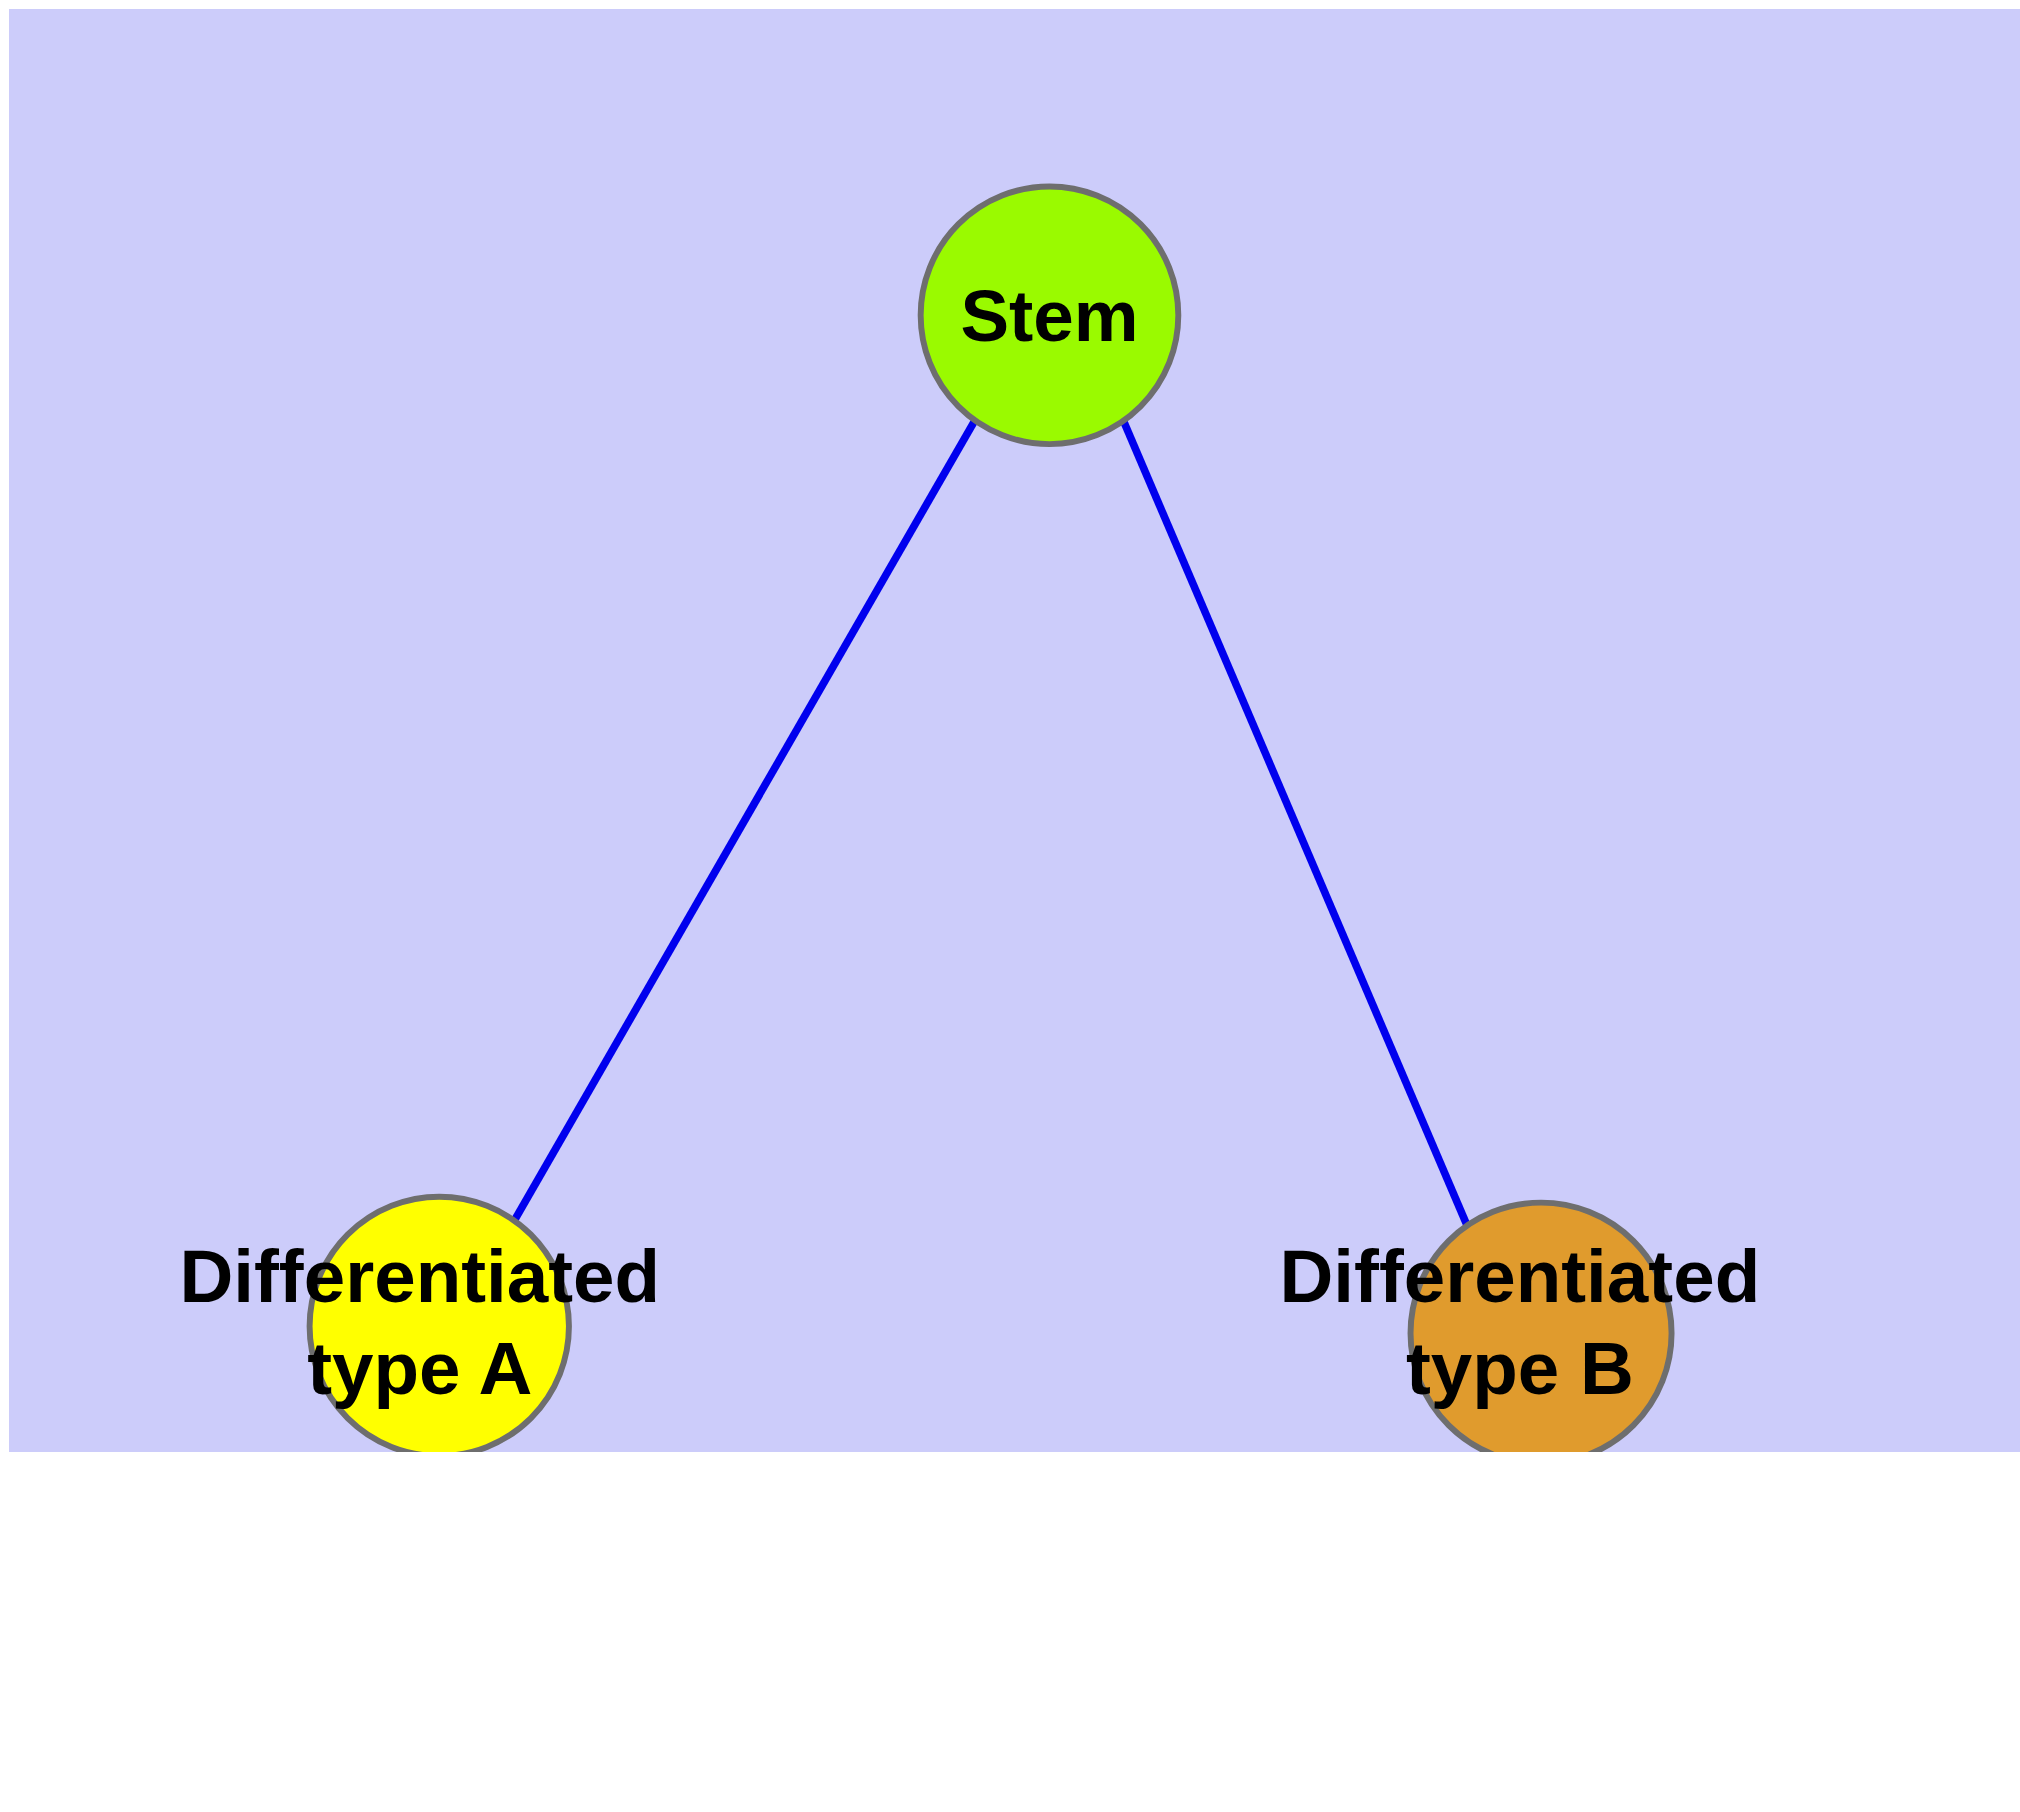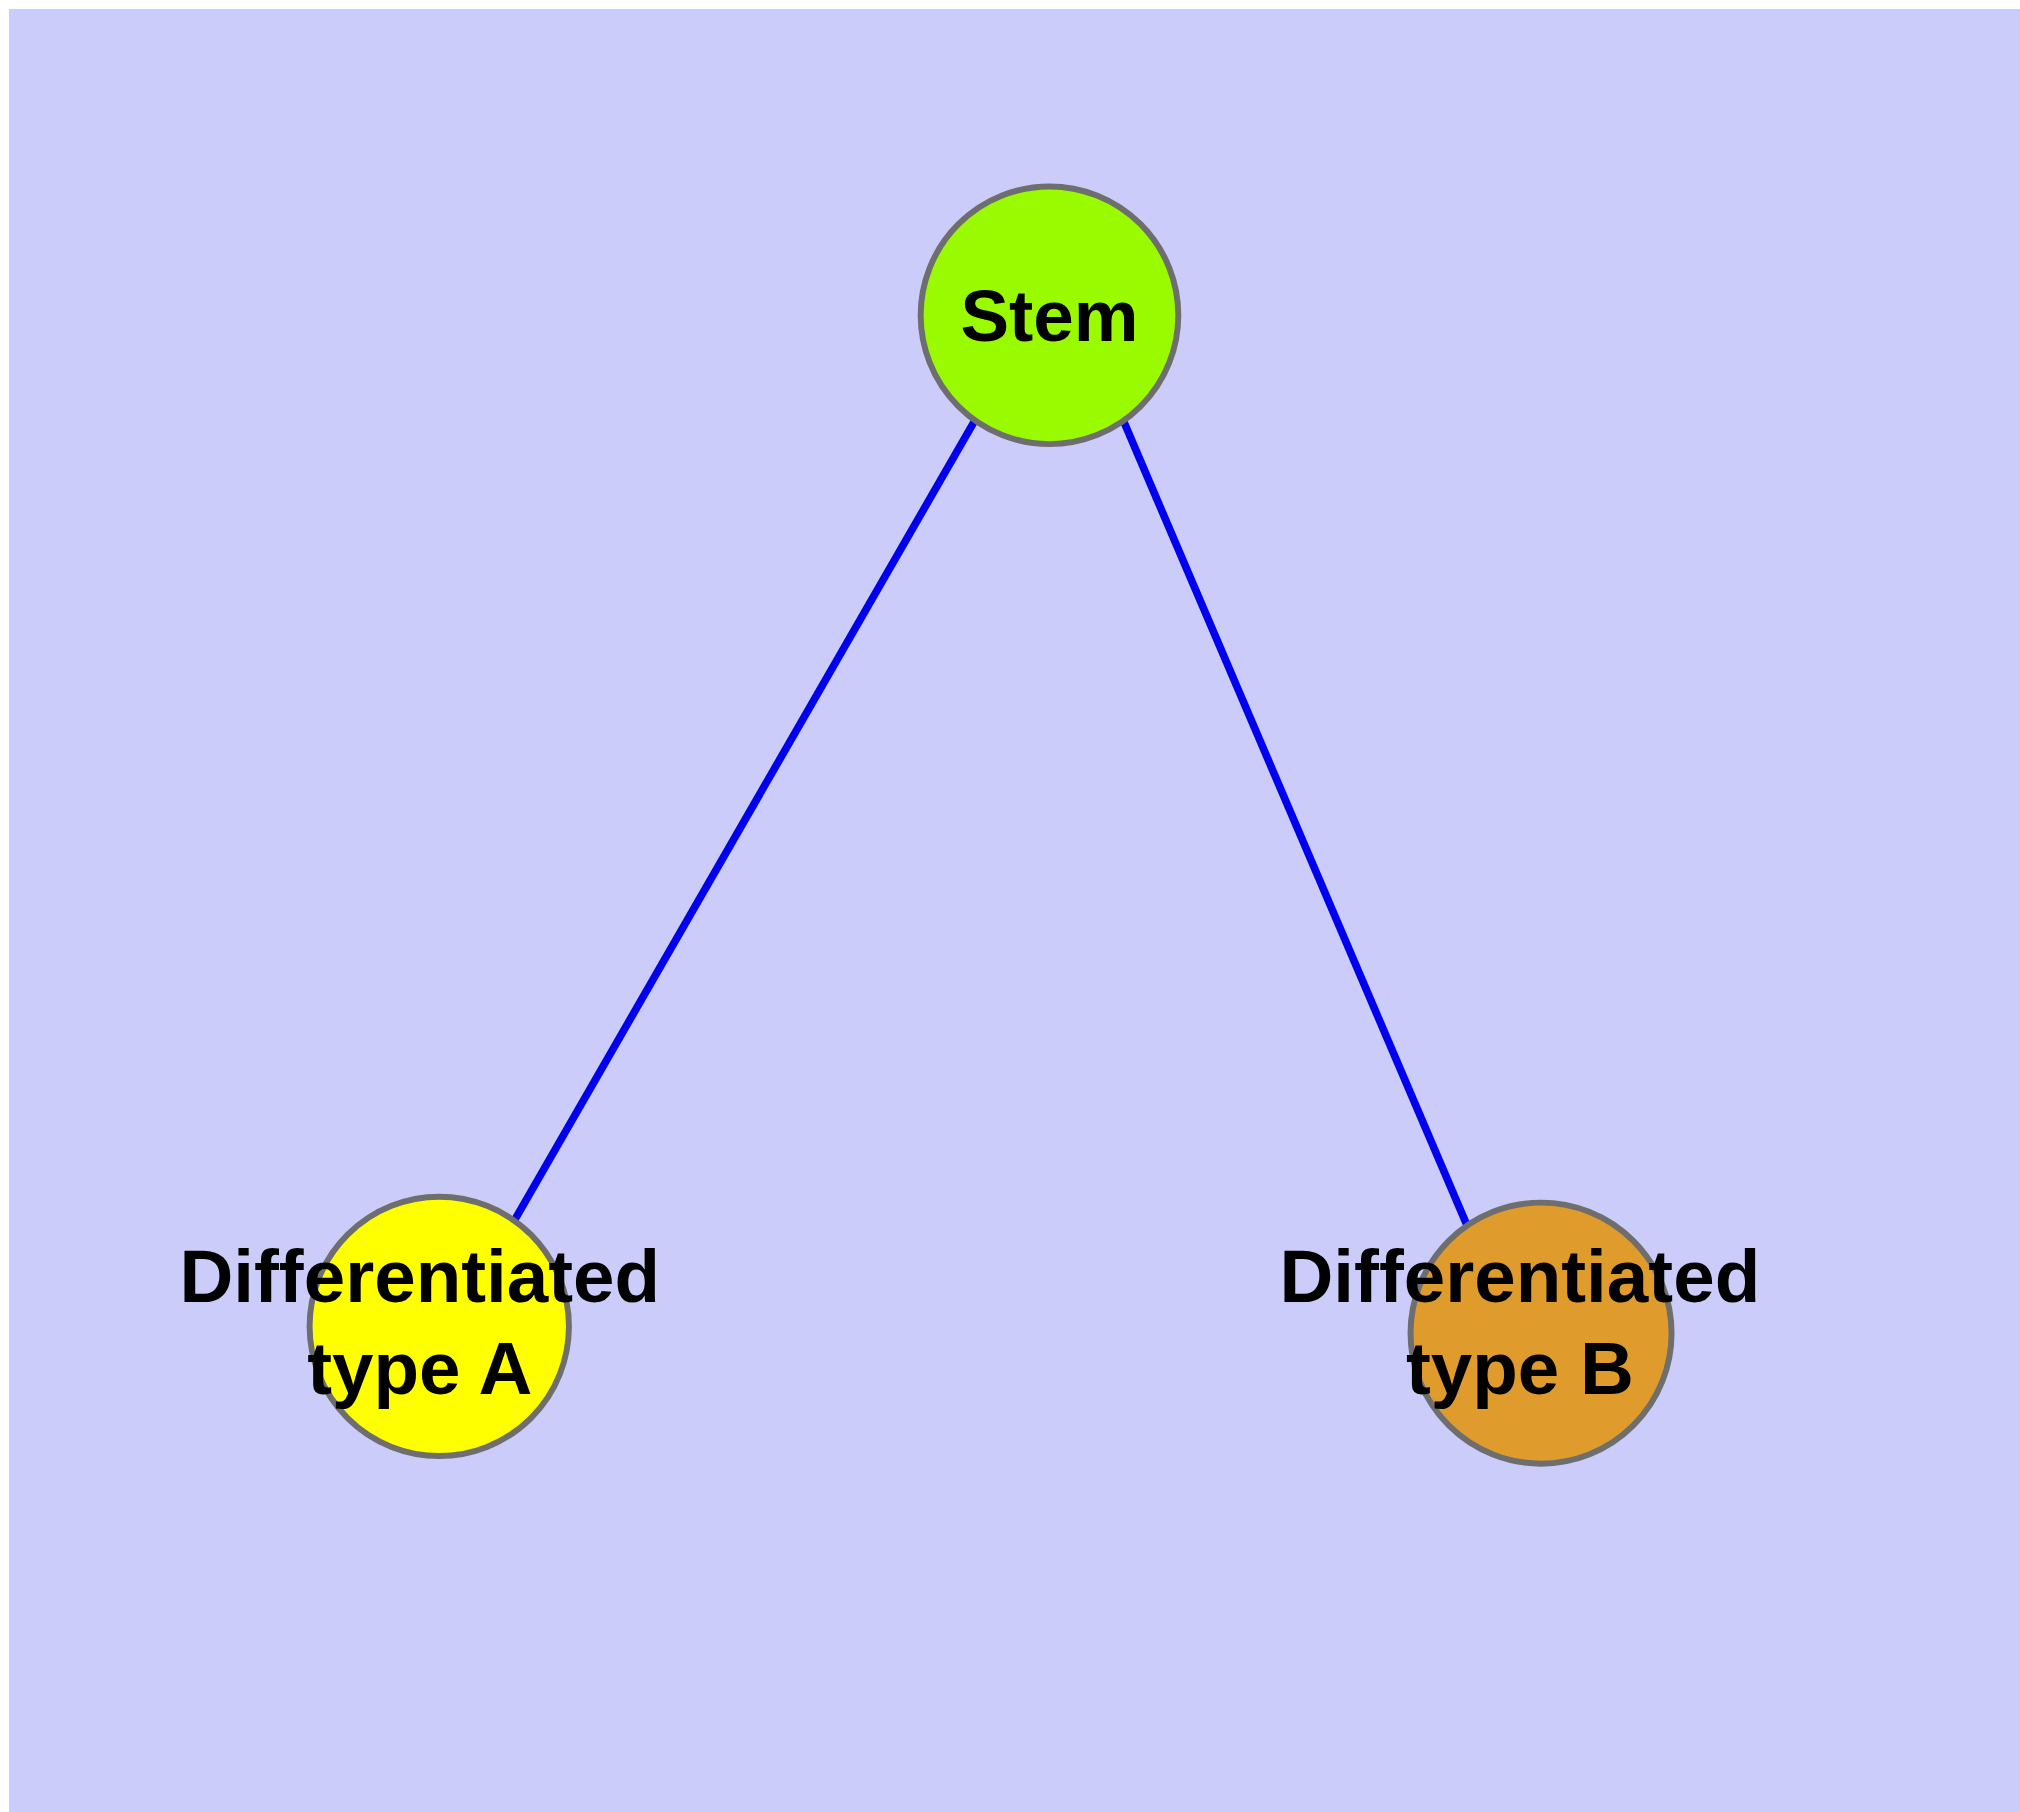--- a/index.html
+++ b/index.html
@@ -3,21 +3,21 @@
 <meta charset="utf-8">
 <style>
   html, body {
     margin: 0;
     padding: 0;
     background: #ffffff;
   }
   #canvas {
     position: relative;
     width: 2021px;
-    height: 1812px;
+    height: 1452px;
     background: #ffffff;
     overflow: hidden;
     font-family: "Liberation Sans", sans-serif;
   }
   #plot-area {
     position: absolute;
     left: 8.5px;
     top: 8.5px;
     width: 2012px;
     height: 1804px;

